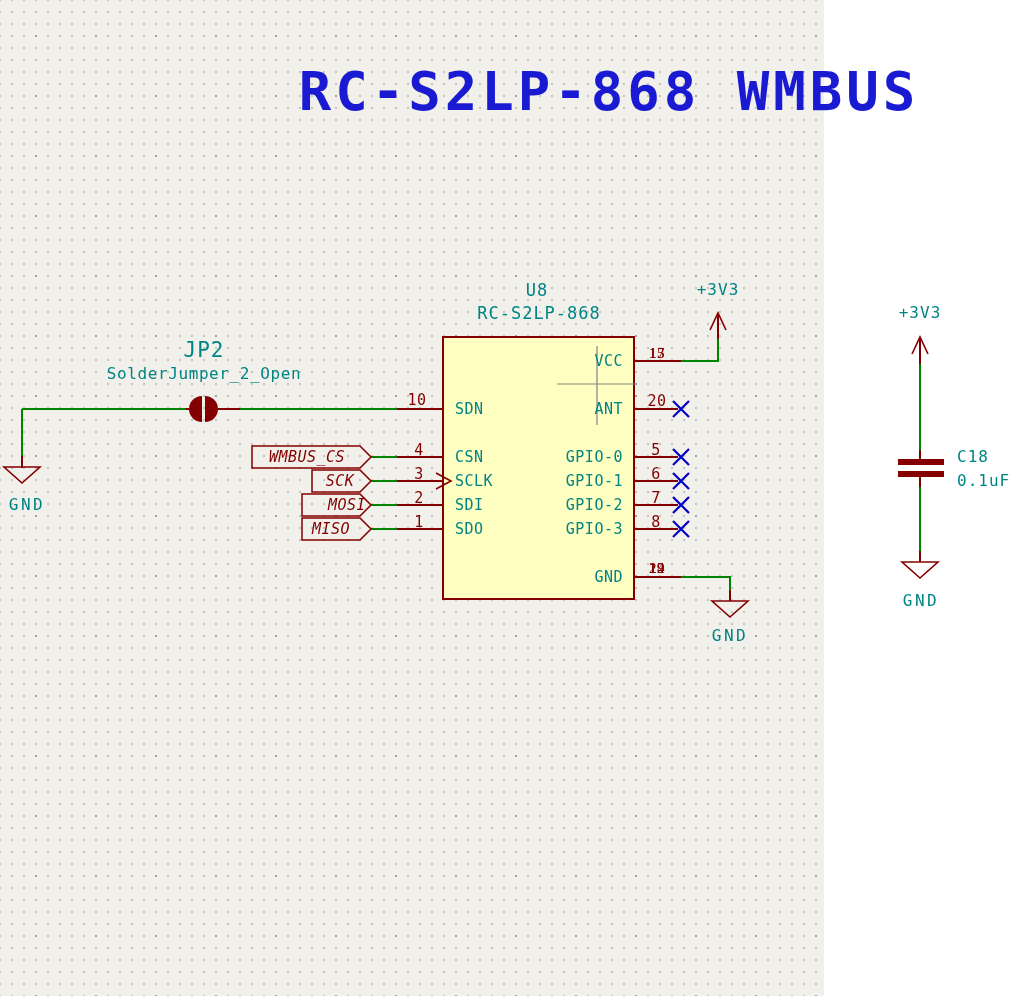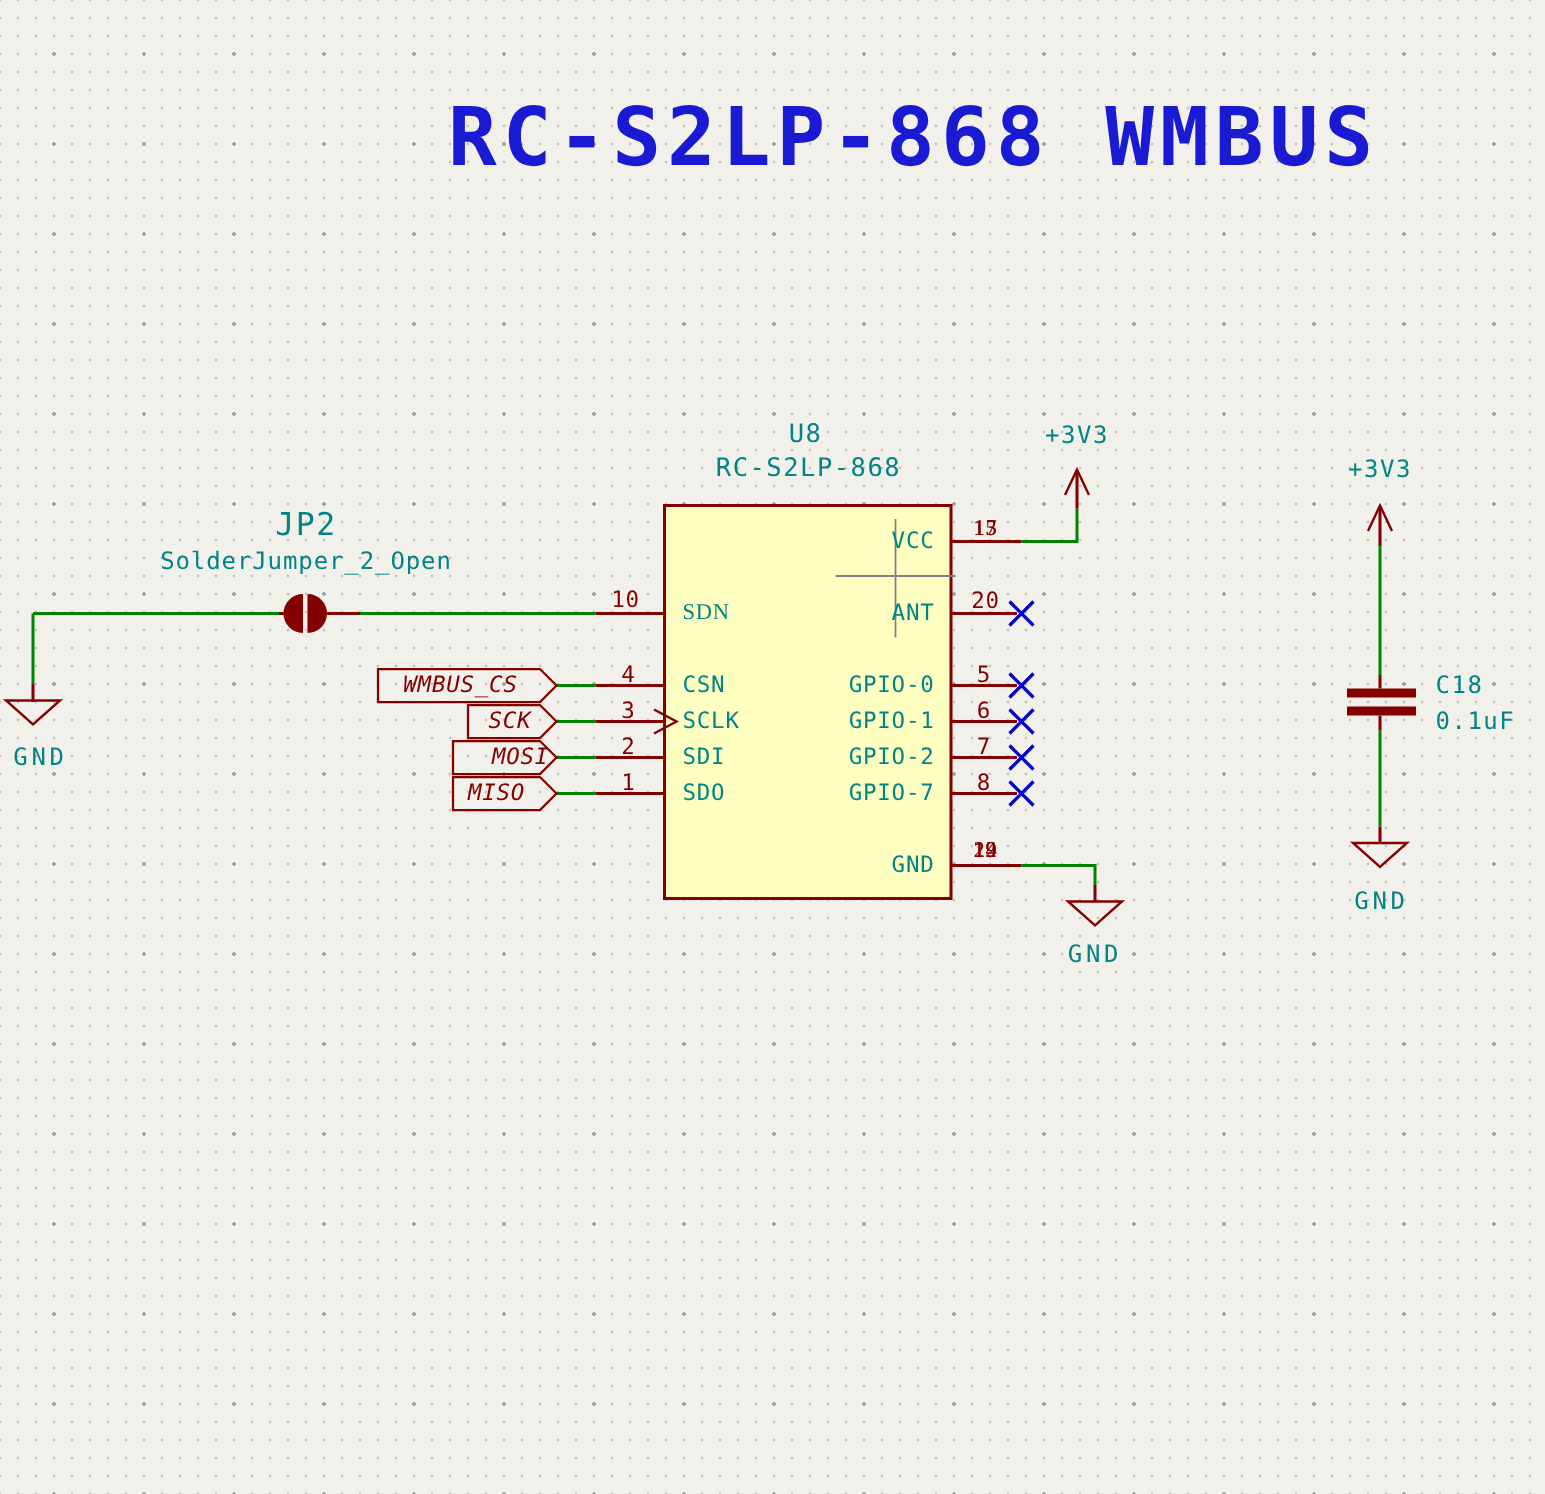--- a/index.html
+++ b/index.html
@@ -1,18 +1,18 @@
 <!DOCTYPE html>
 <html><head>
 <meta charset="utf-8">
 <style>
   html,body{margin:0;padding:0;}
   body{width:1030px;height:996px;overflow:hidden;}
   .canvas{
-    position:relative;width:1030px;height:996px;
+    position:relative;width:824px;height:996px;
     background-color:#F2F0EA;
     background-image:
       radial-gradient(circle,#a5a39c 1.2px,transparent 1.4px),
       radial-gradient(circle,#c5c3bc 0.9px,transparent 1.1px);
     background-size:60px 60px,12px 12px;
     background-position:6px 6px,6px 6px;
     font-family:"DejaVu Sans Mono",monospace;
   }
   svg.layer{position:absolute;left:0;top:0;}
   .txt{position:absolute;white-space:pre;line-height:1;}
@@ -137,32 +137,32 @@
   <div class="txt t-teal center" style="left:921px;top:601px;letter-spacing:2.5px;">GND</div>
 
   <div class="txt t-teal vcenter" style="left:957px;top:457px;">C18</div>
   <div class="txt t-teal vcenter" style="left:957px;top:481px;">0.1uF</div>
 
   <div class="txt t-label center" style="left:307px;top:457px;">WMBUS_CS</div>
   <div class="txt t-label center" style="left:340px;top:481px;">SCK</div>
   <div class="txt t-label center" style="left:347px;top:505px;">MOSI</div>
   <div class="txt t-label center" style="left:331px;top:529px;">MISO</div>
 
-  <div class="txt t-pin-name vcenter" style="left:455px;top:409px;font-family:Liberation Serif, serif;">SDN</div>
+  <div class="txt t-pin-name vcenter" style="left:455px;top:409px;">SDN</div>
   <div class="txt t-pin-name vcenter" style="left:455px;top:457px;">CSN</div>
   <div class="txt t-pin-name vcenter" style="left:455px;top:481px;">SCLK</div>
   <div class="txt t-pin-name vcenter" style="left:455px;top:505px;">SDI</div>
   <div class="txt t-pin-name vcenter" style="left:455px;top:529px;">SDO</div>
 
   <div class="txt t-pin-name rvcenter" style="left:623px;top:361px;">VCC</div>
   <div class="txt t-pin-name rvcenter" style="left:623px;top:409px;">ANT</div>
   <div class="txt t-pin-name rvcenter" style="left:623px;top:457px;">GPIO-0</div>
   <div class="txt t-pin-name rvcenter" style="left:623px;top:481px;">GPIO-1</div>
   <div class="txt t-pin-name rvcenter" style="left:623px;top:505px;">GPIO-2</div>
-  <div class="txt t-pin-name rvcenter" style="left:623px;top:529px;">GPIO-7</div>
+  <div class="txt t-pin-name rvcenter" style="left:623px;top:529px;">GPIO-3</div>
   <div class="txt t-pin-name rvcenter" style="left:623px;top:577px;">GND</div>
 
   <div class="txt t-pin-num center" style="left:417px;top:400px;">10</div>
   <div class="txt t-pin-num center" style="left:419px;top:450px;">4</div>
   <div class="txt t-pin-num center" style="left:419px;top:474px;">3</div>
   <div class="txt t-pin-num center" style="left:419px;top:498px;">2</div>
   <div class="txt t-pin-num center" style="left:419px;top:522px;">1</div>
 
   <div class="txt t-pin-num center" style="left:657px;top:401px;">20</div>
   <div class="txt t-pin-num center" style="left:656px;top:450px;">5</div>

